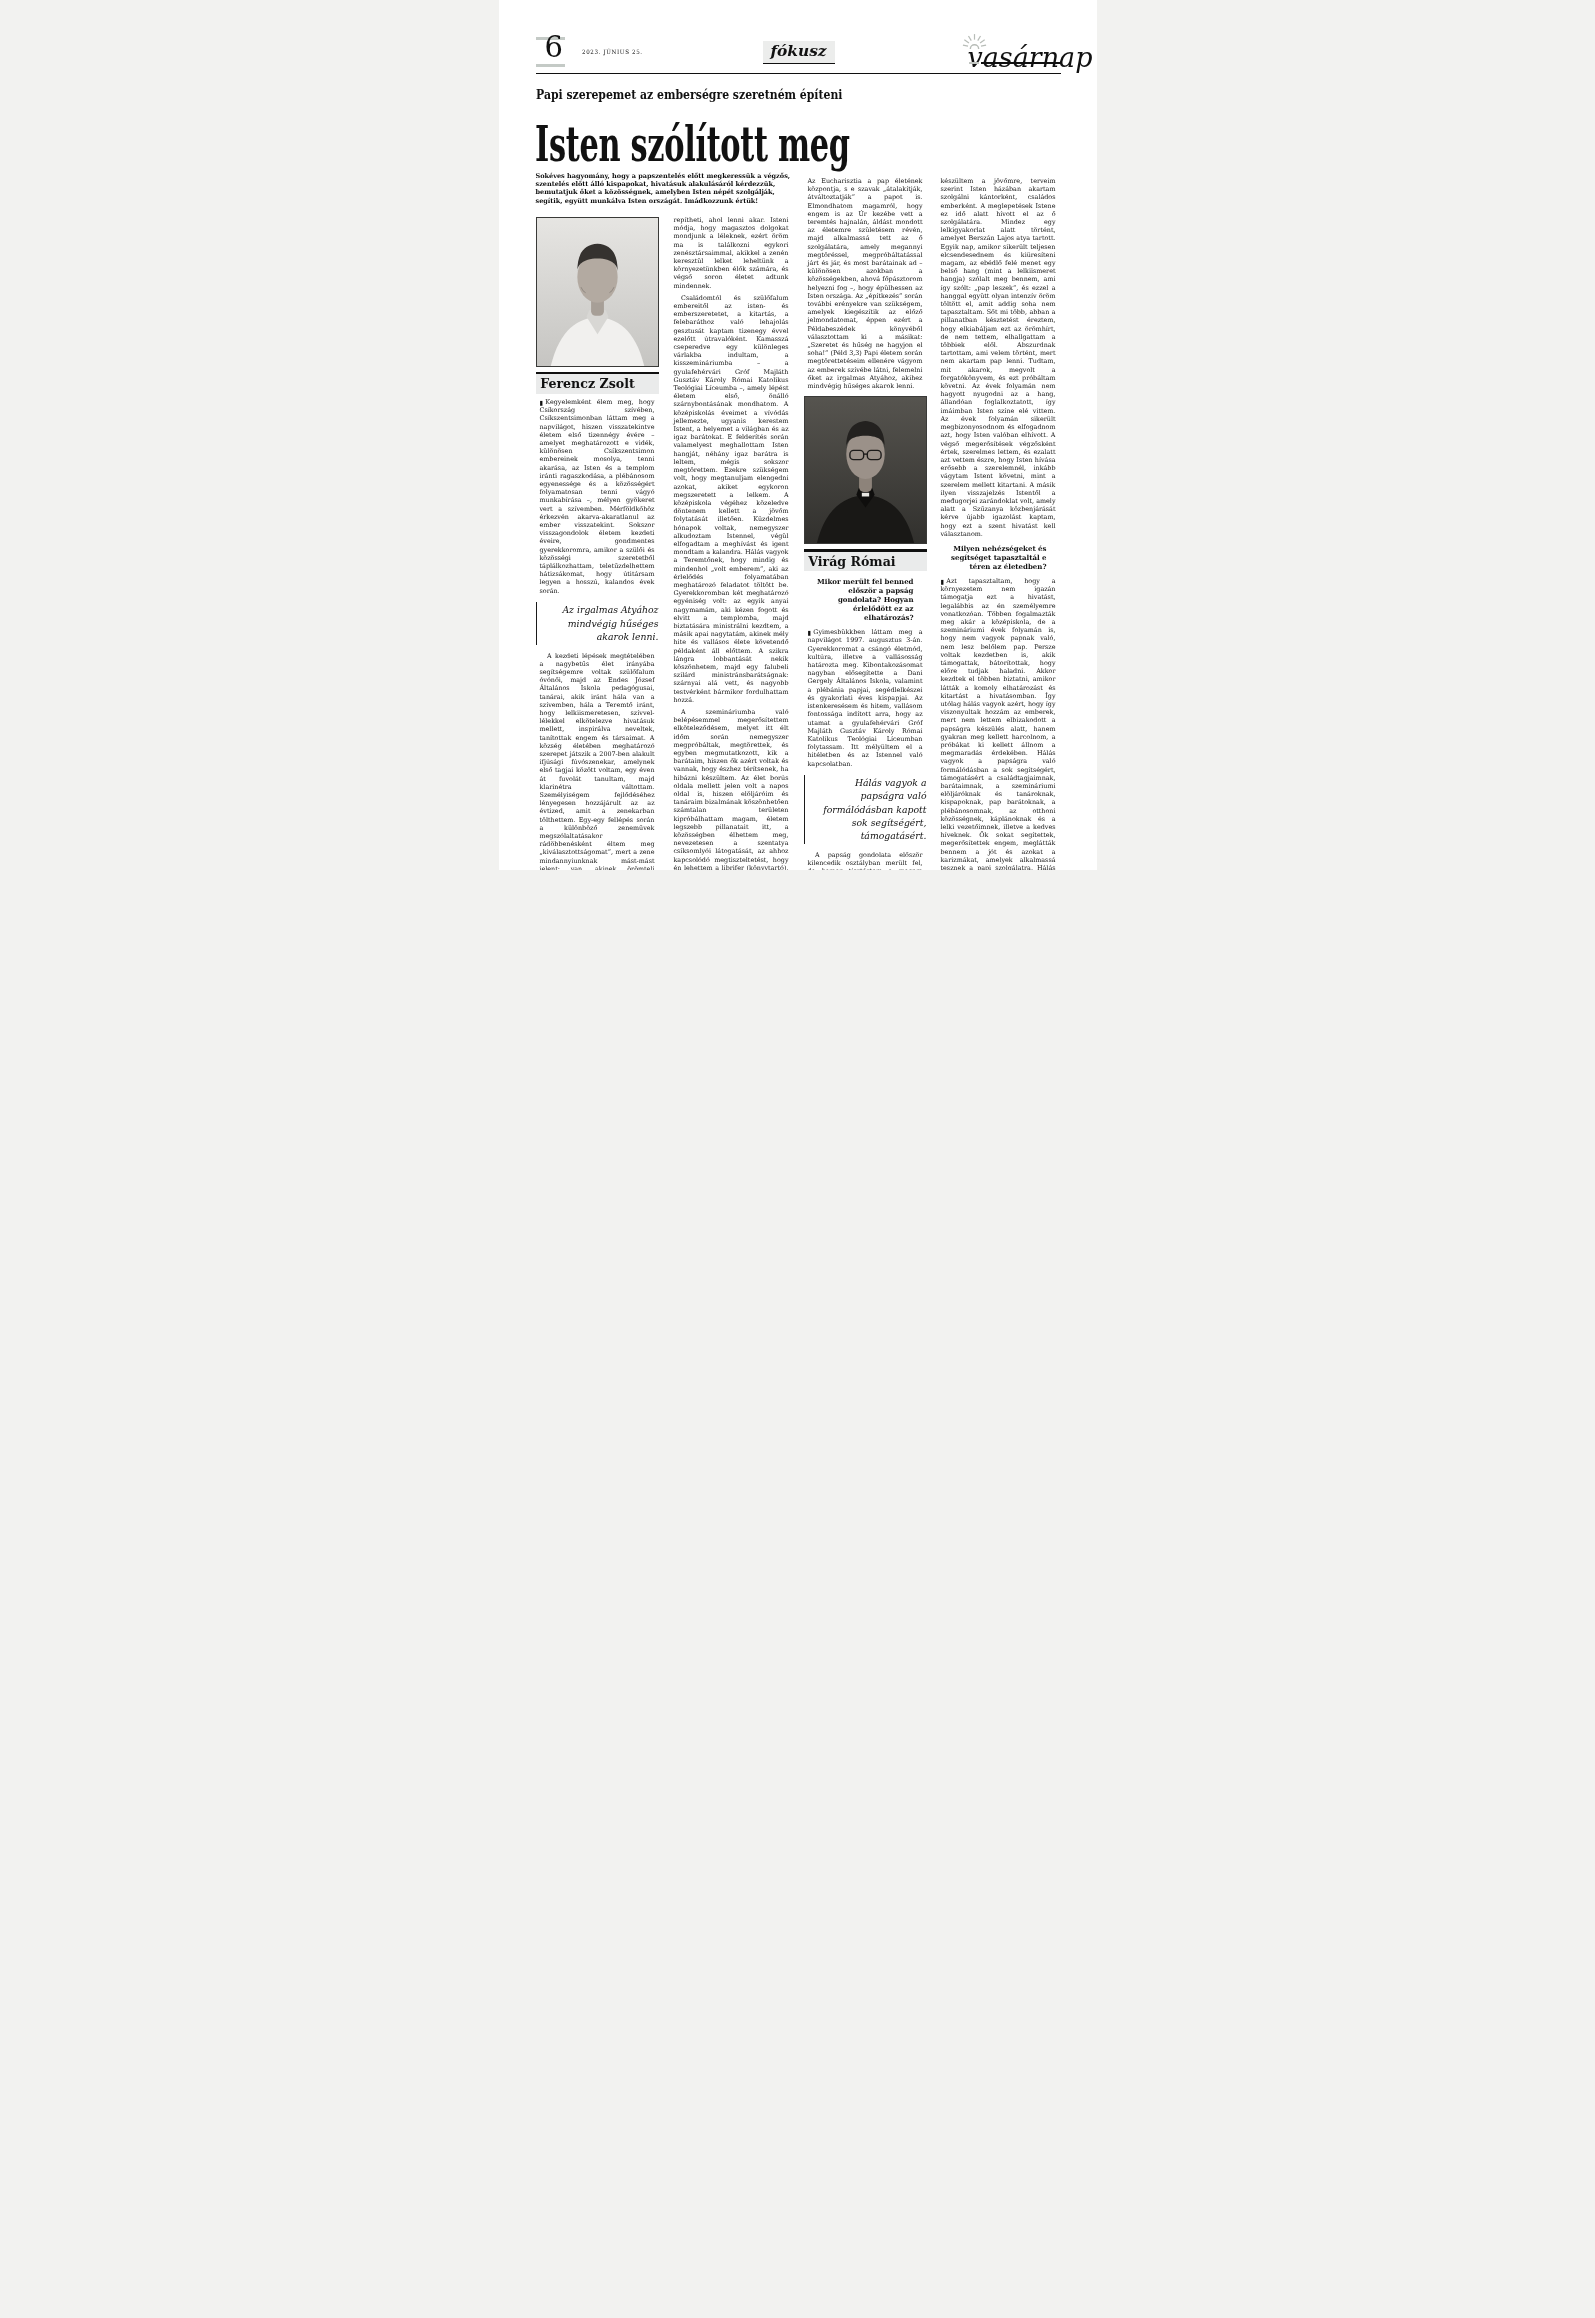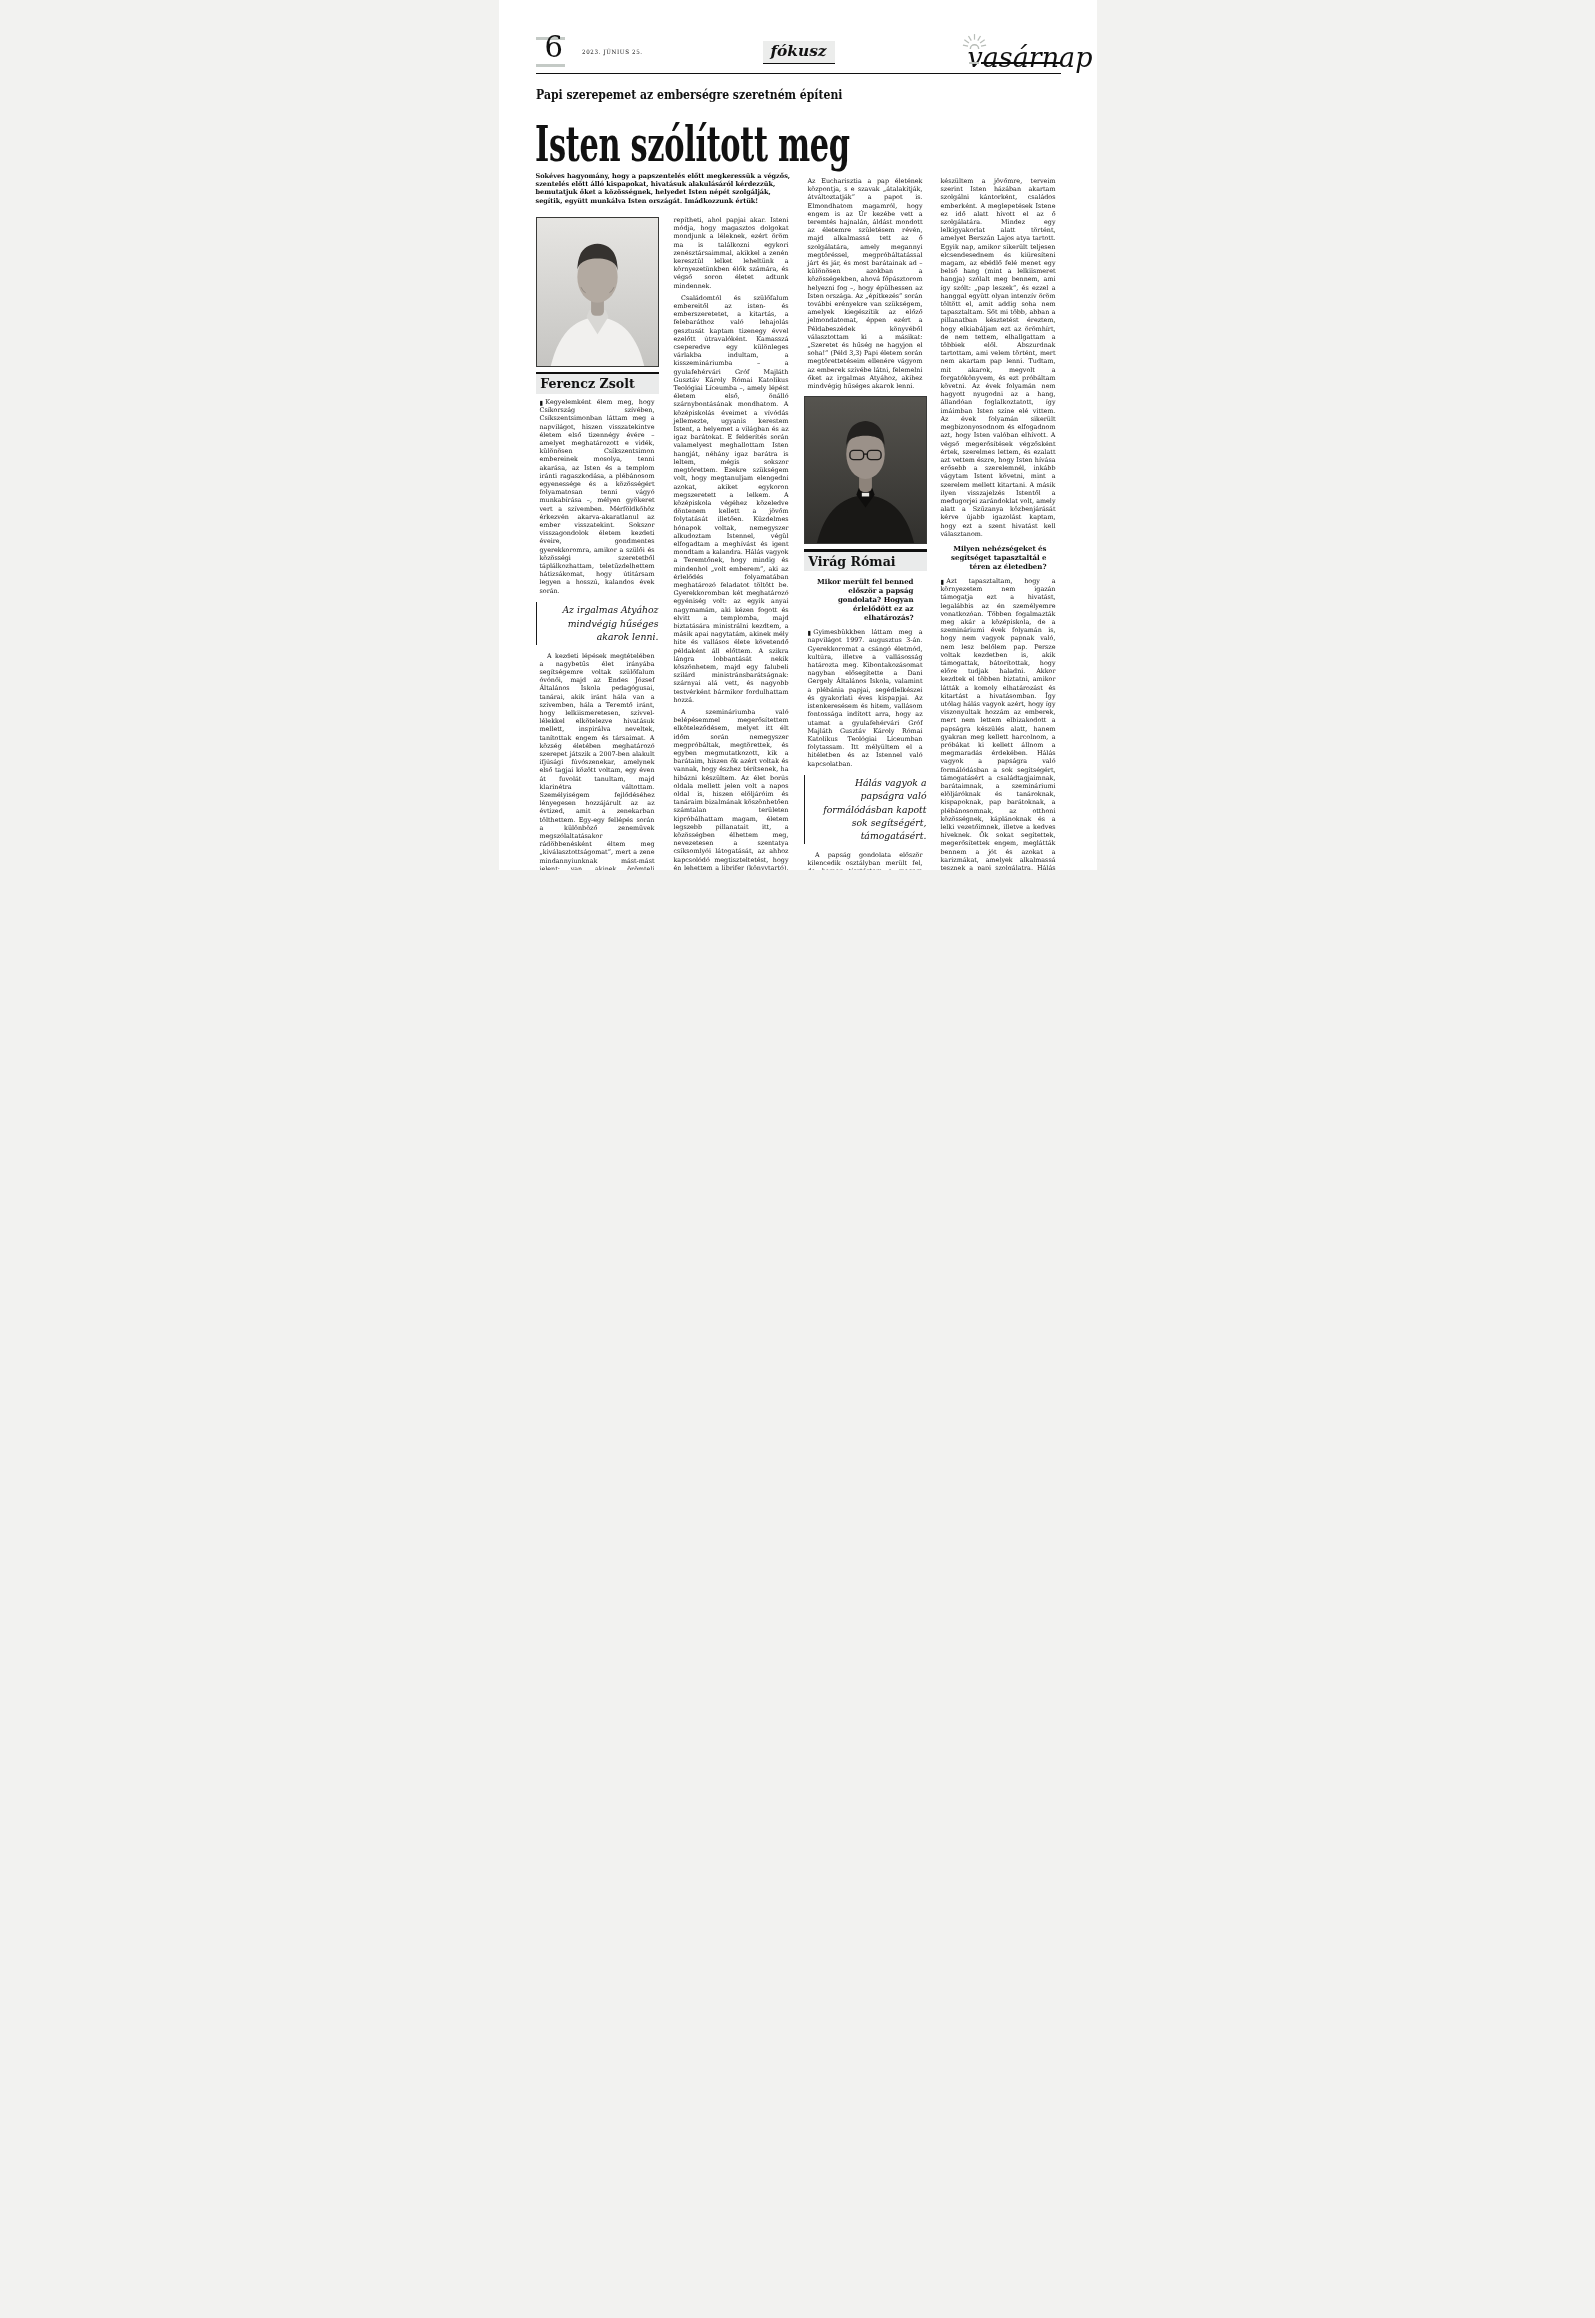--- a/index.html
+++ b/index.html
@@ -76,21 +76,21 @@
     <path d="M18 32 a9 9 0 0 1 18 0" fill="none" stroke="#b7bcb7" stroke-width="3"></path>
   </svg>
   <div class="masthead">vasárnap</div>
   <div class="mast-under-gray"></div>
   <div class="mast-under-black"></div>
 
   <div class="header-rule"></div>
 
   <div class="kicker">Papi szerepemet az emberségre szeretném építeni</div>
   <h1 class="headline" style="margin:0;font-weight:bold;">Isten szólított meg</h1>
-  <div class="lead">Sokéves hagyomány, hogy a papszentelés előtt megkeressük a végzős, szentelés előtt álló kispapokat, hivatásuk alakulásáról kérdezzük, bemutatjuk őket a közösségnek, helyedet Isten népét szolgálják, segítik, együtt munkálva Isten országát. Imádkozzunk értük!</div>
+  <div class="lead">Sokéves hagyomány, hogy a papszentelés előtt megkeressük a végzős, szentelés előtt álló kispapokat, hivatásuk alakulásáról kérdezzük, bemutatjuk őket a közösségnek, amelyben Isten népét szolgálják, segítik, együtt munkálva Isten országát. Imádkozzunk értük!</div>
 
   <div class="col col-1">
     <svg class="photo" width="123" height="150" viewBox="0 0 264 321" preserveAspectRatio="none">
       <defs>
         <linearGradient id="bg1" x1="0" y1="0" x2="0" y2="1">
           <stop offset="0" stop-color="#e6e5e2"></stop>
             <stop offset="1" stop-color="#c6c5c2"></stop>
         </linearGradient>
       </defs>
       <rect width="264" height="321" fill="url(#bg1)"></rect>
@@ -107,21 +107,21 @@
     </div>
     <p>
       <span class="marker">▮</span><span>Kegyelemként élem meg, hogy Csíkország szívében, Csíkszentsimonban láttam meg a napvilágot, hiszen visszatekintve életem első tizennégy évére – amelyet meghatározott e vidék, különösen Csíkszentsimon embereinek mosolya, tenni akarása, az Isten és a templom iránti ragaszkodása, a plébánosom egyenessége és a közösségért folyamatosan tenni vágyó munkabírása –, mélyen gyökeret vert a szívemben. Mérföldkőhöz érkezvén akarva-akaratlanul az ember visszatekint. Sokszor visszagondolok életem kezdeti éveire, gondmentes gyerekkoromra, amikor a szülői és közösségi szeretetből táplálkozhattam, teletűzdelhettem hátizsákomat, hogy útitársam legyen a hosszú, kalandos évek során.</span>
     </p>
     <div class="pullquote">Az irgalmas Atyához mindvégig hűséges akarok lenni.</div>
     <p class="ind">A kezdeti lépések megtételében a nagybetűs élet irányába segítségemre voltak szülőfalum óvónői, majd az Endes József Általános Iskola pedagógusai, tanárai, akik iránt hála van a szívemben, hála a Teremtő iránt, hogy lelkiismeretesen, szívvel-lélekkel elkötelezve hivatásuk mellett, inspirálva neveltek, tanítottak engem és társaimat. A község életében meghatározó szerepet játszik a 2007-ben alakult ifjúsági fúvószenekar, amelynek első tagjai között voltam, egy éven át fuvolát tanultam, majd klarinétra váltottam. Személyiségem fejlődéséhez lényegesen hozzájárult az az évtized, amit a zenekarban tölthettem. Egy-egy fellépés során a különböző zeneművek megszólaltatásakor rádöbbenésként éltem meg „kiválasztottságomat”, mert a zene mindannyiunknak mást-mást jelent: van, akinek örömteli perceket, másnak törékeny fájdalmat, azonban mindenkinek fontos, mert oda</p>
     <div class="end-rule"></div>
   </div>
 
   <div class="col col-2">
-    <p>repítheti, ahol papjai akar. Isteni módja, hogy magasztos dolgokat mondjunk a léleknek, ezért öröm ma is találkozni egykori zenésztársaimmal, akikkel a zenén keresztül lelket leheltünk a környezetünkben élők számára, és végső soron életet adtunk mindennek.</p>
+    <p>repítheti, ahol lenni akar. Isteni módja, hogy magasztos dolgokat mondjunk a léleknek, ezért öröm ma is találkozni egykori zenésztársaimmal, akikkel a zenén keresztül lelket leheltünk a környezetünkben élők számára, és végső soron életet adtunk mindennek.</p>
     <p class="ind">Családomtól és szülőfalum embereitől az isten- és emberszeretetet, a kitartás, a felebaráthoz való lehajolás gesztusát kaptam tizenegy évvel ezelőtt útravalóként. Kamasszá cseperedve egy különleges várlakba indultam, a kisszemináriumba – a gyulafehérvári Gróf Majláth Gusztáv Károly Római Katolikus Teológiai Líceumba –, amely lépést életem első, önálló szárnybontásának mondhatom. A középiskolás éveimet a vívódás jellemezte, ugyanis kerestem Istent, a helyemet a világban és az igaz barátokat. E felderítés során valamelyest meghallottam Isten hangját, néhány igaz barátra is leltem, mégis sokszor megtörettem. Ezekre szükségem volt, hogy megtanuljam elengedni azokat, akiket egykoron megszeretett a lelkem. A középiskola végéhez közeledve döntenem kellett a jövőm folytatását illetően. Küzdelmes hónapok voltak, nemegyszer alkudoztam Istennel, végül elfogadtam a meghívást és igent mondtam a kalandra. Hálás vagyok a Teremtőnek, hogy mindig és mindenhol „volt emberem”, aki az érlelődés folyamatában meghatározó feladatot töltött be. Gyerekkoromban két meghatározó egyéniség volt: az egyik anyai nagymamám, aki kézen fogott és elvitt a templomba, majd biztatására ministrálni kezdtem, a másik apai nagytatám, akinek mély hite és vallásos élete követendő példaként áll előttem. A szikra lángra lobbantását nekik köszönhetem, majd egy falubeli szilárd ministránsbarátságnak: szárnyai alá vett, és nagyobb testvérként bármikor fordulhattam hozzá.</p>
     <p class="ind">A szemináriumba való belépésemmel megerősítettem elköteleződésem, melyet itt élt időm során nemegyszer megpróbáltak, megtörettek, és egyben megmutatkozott, kik a barátaim, hiszen ők azért voltak és vannak, hogy észhez térítsenek, ha hibázni készültem. Az élet borús oldala mellett jelen volt a napos oldal is, hiszen elöljáróim és tanáraim bizalmának köszönhetően számtalan területen kipróbálhattam magam, életem legszebb pillanatait itt, a közösségben élhettem meg, nevezetesen a szentatya csíksomlyói látogatását, az ahhoz kapcsolódó megtiszteltetést, hogy én lehettem a librifer (könyvtartó), a minden évben ismétlődő hivatások hétvégéit, valamint a szemináriumi kirándulásokat.</p>
     <p class="ind">Igazából több jelmondatom volt, melyek a készületi évek során meghatároztak. Végül kettőre redukálódott, de mivel nem tudtam egy mellett dönteni, így mindkettőt megtartottam. Az elsőt a szentmise hatodik eucharisztikus imájából vettem: „Kezébe vette, áldást mondott, megtörte és barátainak adta...”</p>
 
   </div>
 
   <div class="col col-3">
     <p>Az Eucharisztia a pap életének központja, s e szavak „átalakítják, átváltoztatják” a papot is. Elmondhatom magamról, hogy engem is az Úr kezébe vett a teremtés hajnalán, áldást mondott az életemre születésem révén, majd alkalmassá tett az ő szolgálatára, amely megannyi megtöréssel, megpróbáltatással járt és jár, és most barátainak ad – különösen azokban a közösségekben, ahová főpásztorom helyezni fog –, hogy épülhessen az Isten országa. Az „építkezés” során további erényekre van szükségem, amelyek kiegészítik az előző jelmondatomat, éppen ezért a Példabeszédek könyvéből választottam ki a másikat: „Szeretet és hűség ne hagyjon el soha!” (Péld 3,3) Papi életem során megtörettetéseim ellenére vágyom az emberek szívébe látni, felemelni őket az irgalmas Atyához, akihez mindvégig hűséges akarok lenni.</p>
     <svg class="photo" style="margin-top:6px;" width="123" height="148" viewBox="0 0 264 317" preserveAspectRatio="none">
       <defs>

